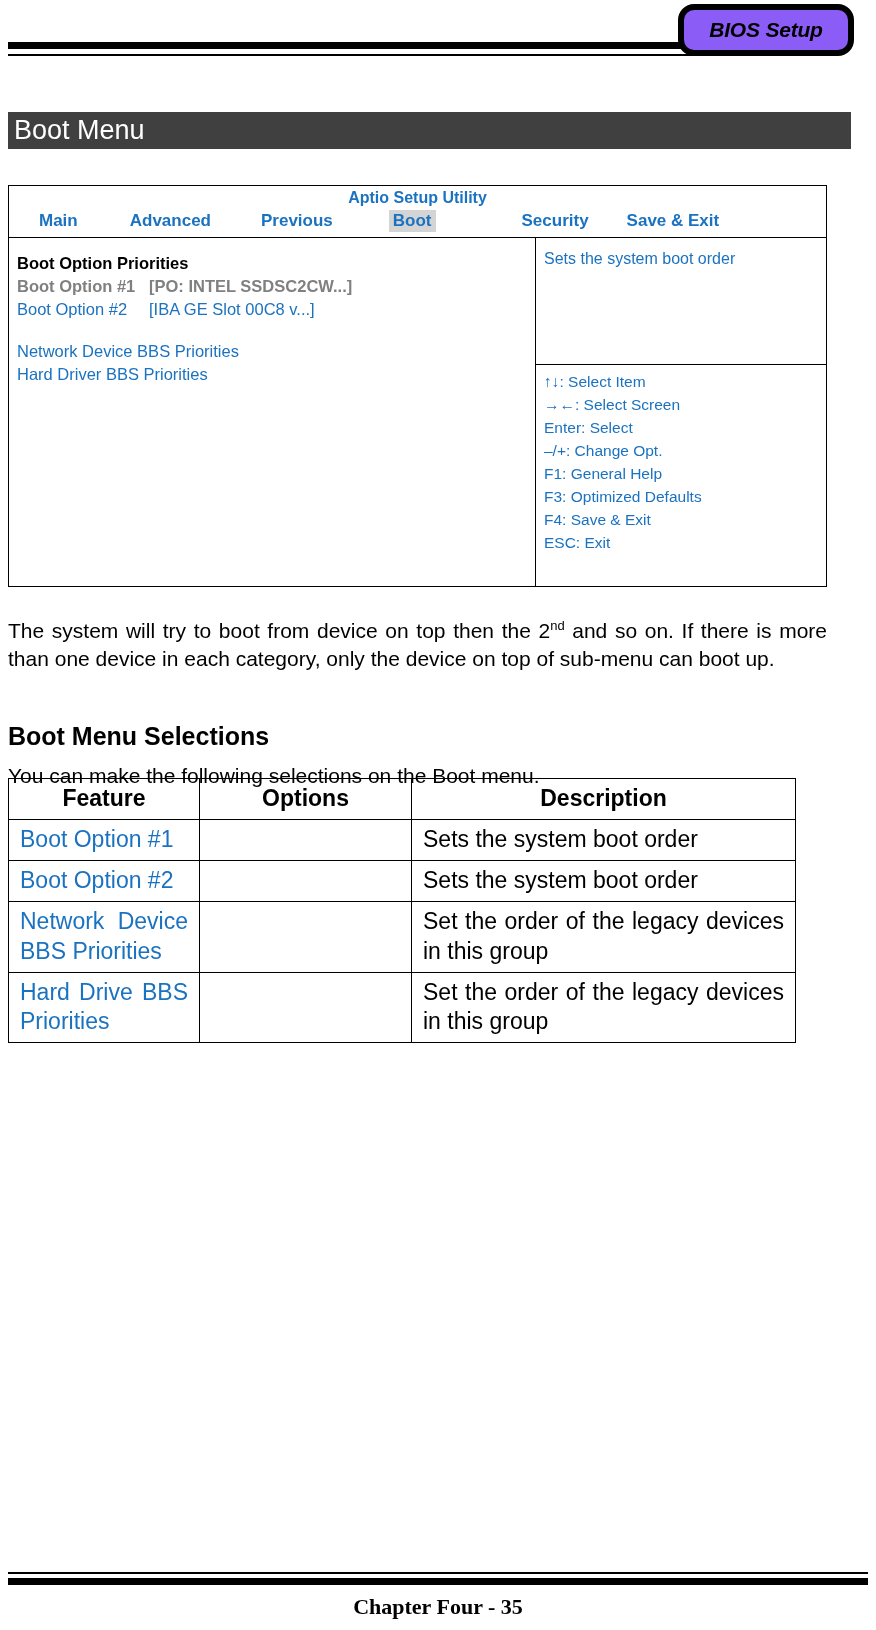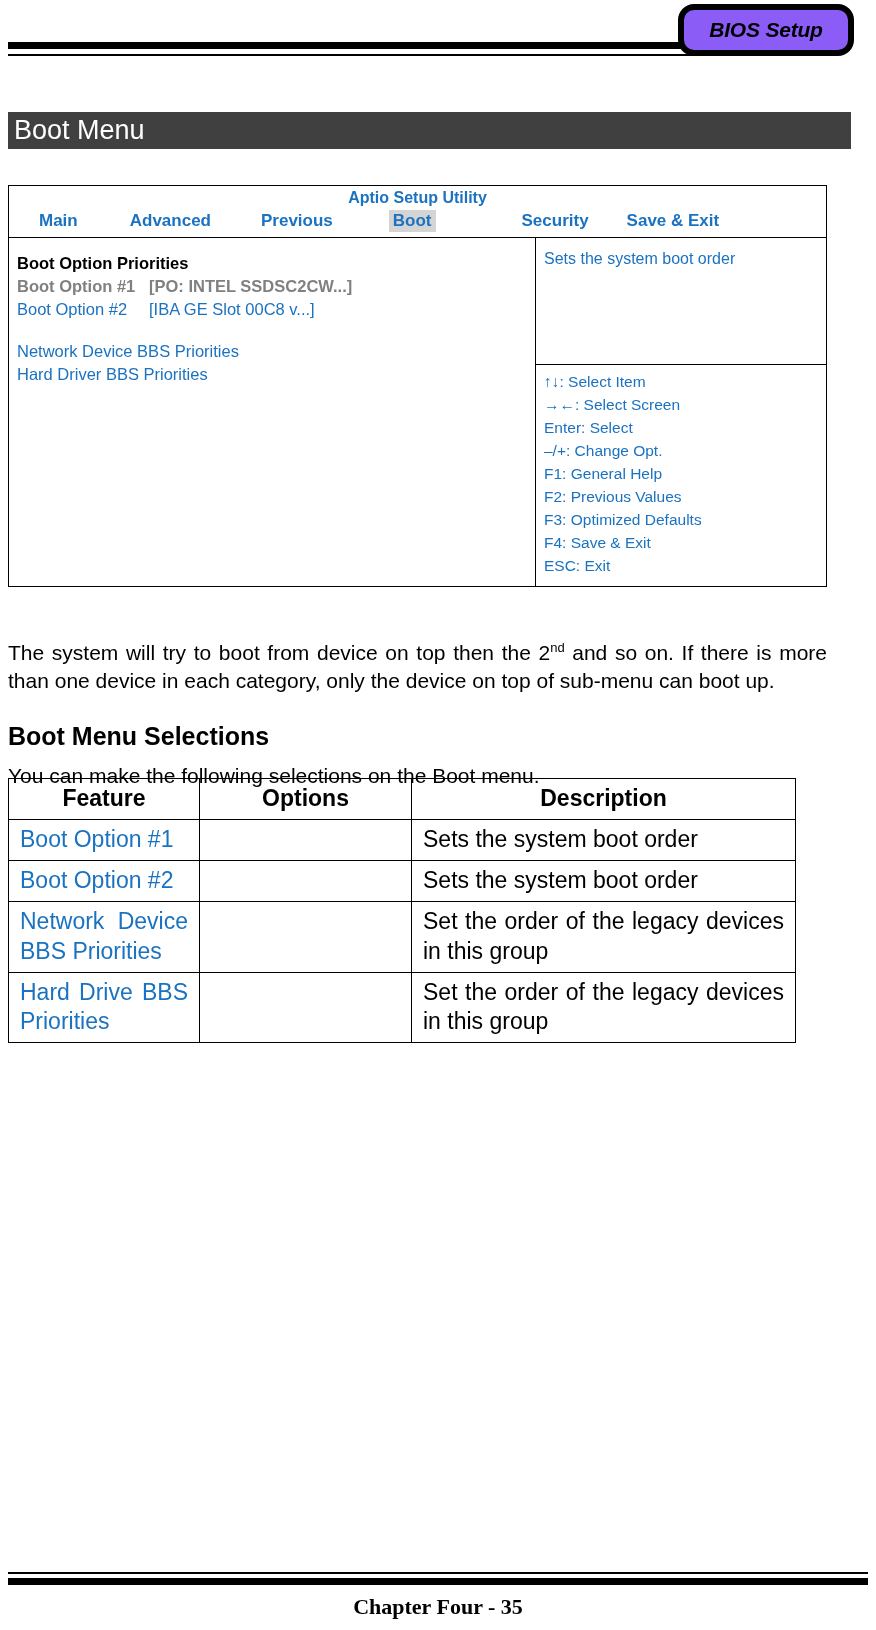--- a/index.html
+++ b/index.html
@@ -170,21 +170,21 @@
   .bbs-link {
     font-size: 16.5px;
     color: #1a72c0;
     line-height: 1.38;
   }
   #bbs-gap { height: 20px; }
 
   
   #intro-paragraph {
     position: absolute;
-    left: 8px; top: 618px;
+    left: 8px; top: 596px;
     width: 819px;
     font-size: 21px;
     line-height: 1.33;
     text-align: justify;
     text-align-last: left;
   }
   sup { font-size: 0.62em; vertical-align: super; }
 
   
   #selections-heading {
@@ -310,21 +310,20 @@
     <div id="bios-right">
       <div id="bios-help">
         <div id="bios-help-text">Sets the system boot order</div>
       </div>
       <div id="bios-keys">
         <div class="bios-key-line">↑↓: Select Item</div>
         <div class="bios-key-line">→←: Select Screen</div>
         <div class="bios-key-line">Enter: Select</div>
         <div class="bios-key-line">–/+: Change Opt.</div>
         <div class="bios-key-line">F1: General Help</div>
-        <div class="bios-key-line">F2: Previous Values</div>
         <div class="bios-key-line">F3: Optimized Defaults</div>
         <div class="bios-key-line">F4: Save &amp; Exit</div>
         <div class="bios-key-line">ESC: Exit</div>
       </div>
     </div>
 
   </div>
 </div>
 
 <p id="intro-paragraph"><span>The system will try to boot from device on top then the 2</span><sup>nd</sup><span> and so on. If there is more than one device in each category, only the device on top of sub-menu can boot up.</span></p>

